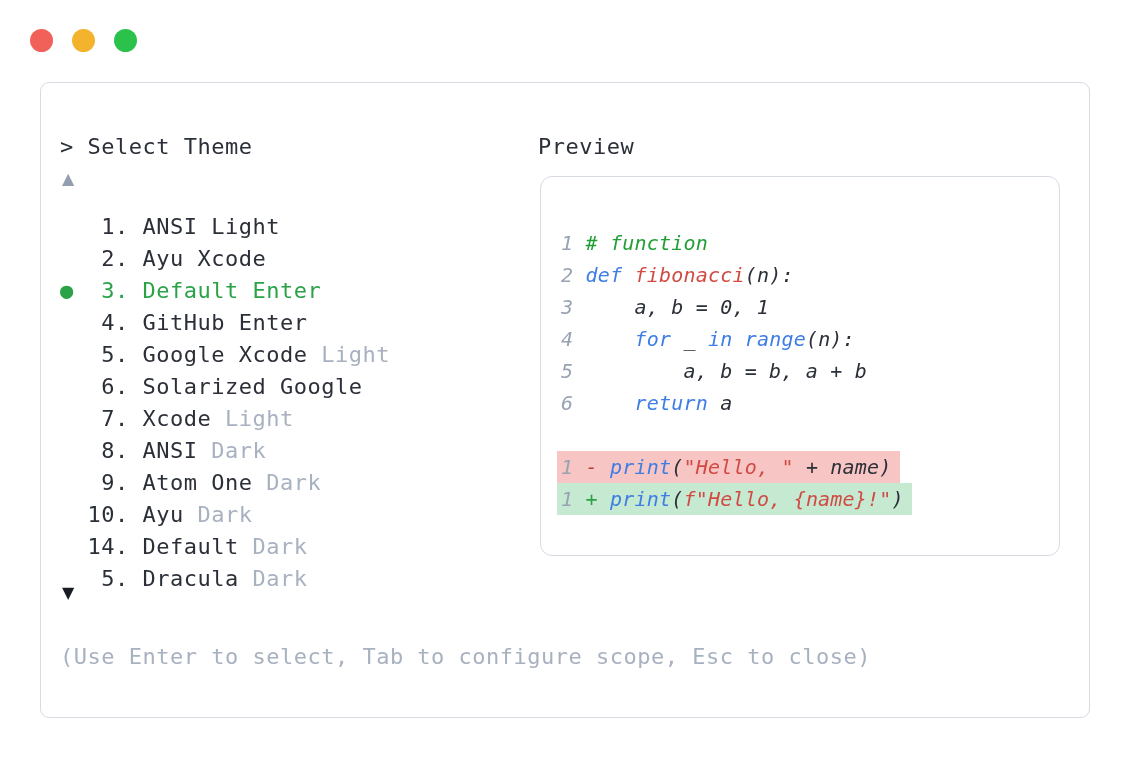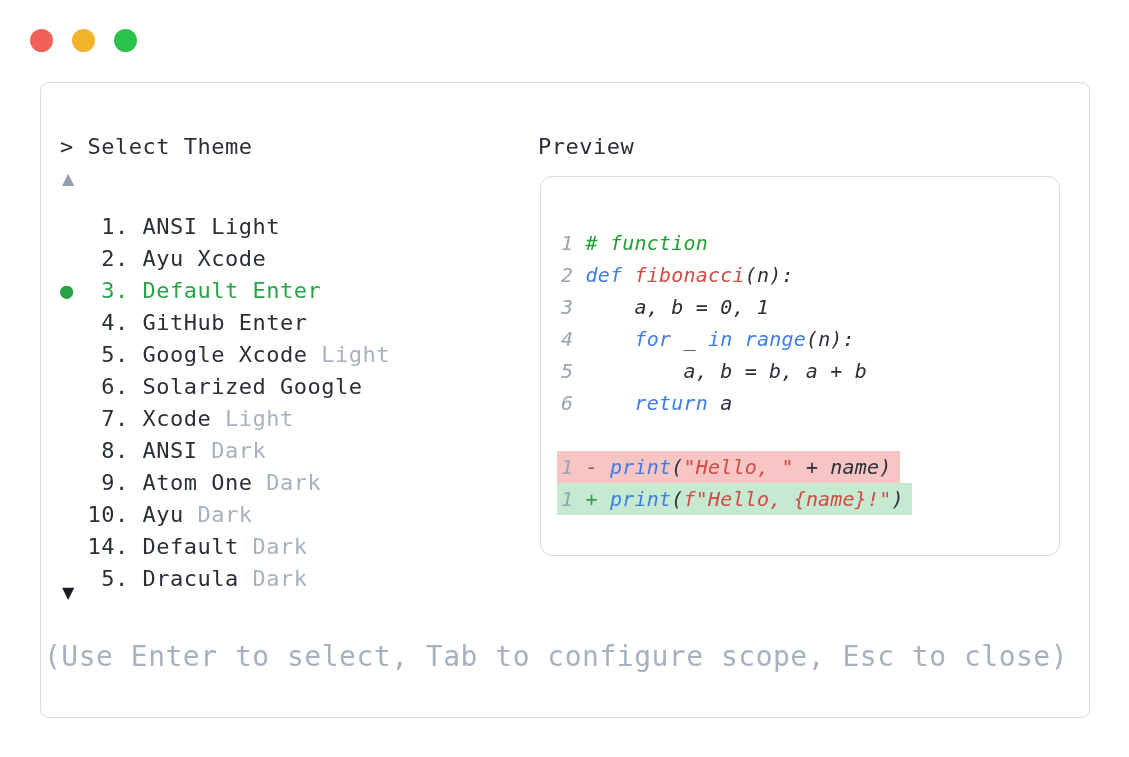--- a/index.html
+++ b/index.html
@@ -29,21 +29,21 @@
   .arrow.down { top:494px; color:var(--arrow_dark); }
 
   .theme-list { position:absolute; left:19px; top:112px; font-size:22px; letter-spacing:0.5px;
                 line-height:32px; color:var(--text_dark);margin-top:16px; }
   .row { height:32px; white-space:pre; }
   .row .bullet { display:inline-block; width:27.5px; color:var(--accent_green); }
   .row .num    { display:inline-block; width:41.3px; text-align:right; }
   .row .sec    { color:var(--text_gray); }
   .row.selected, .row.selected .num, .row.selected .sec { color:var(--accent_green); }
 
-  .help { position:absolute; left:3px; top:558px; font-size:28px; letter-spacing:0.5px;
+  .help { position:absolute; left:19px; top:558px; font-size:22px; letter-spacing:0.5px;
           line-height:32px; color:var(--text_gray); white-space:pre; }
 
   
   .preview-title { position:absolute; left:497px; top:48px; font-size:22px; letter-spacing:0.5px;
                    line-height:32px; color:var(--text_dark); white-space:pre; }
   .preview-box { position:absolute; left:499px; top:93px; width:520px; height:380px;
                  background:#fff; border:1.5px solid var(--border); border-radius:12px;font-style:italic; }
   .code { position:absolute; left:20px; top:50px; font-size:20px; letter-spacing:0.2px;
           line-height:32px; color:var(--text_dark); }
   .code-line { height:32px; white-space:pre; }

